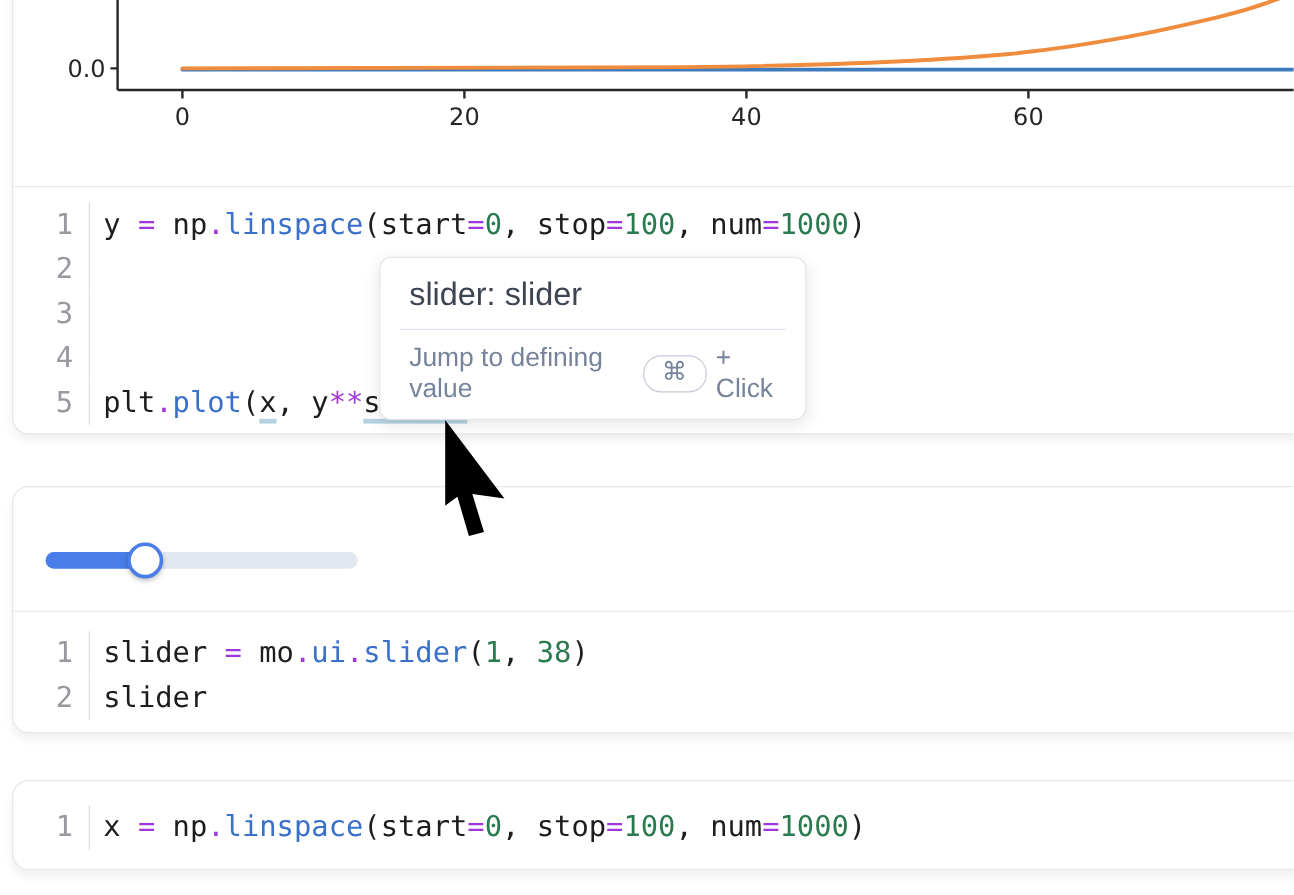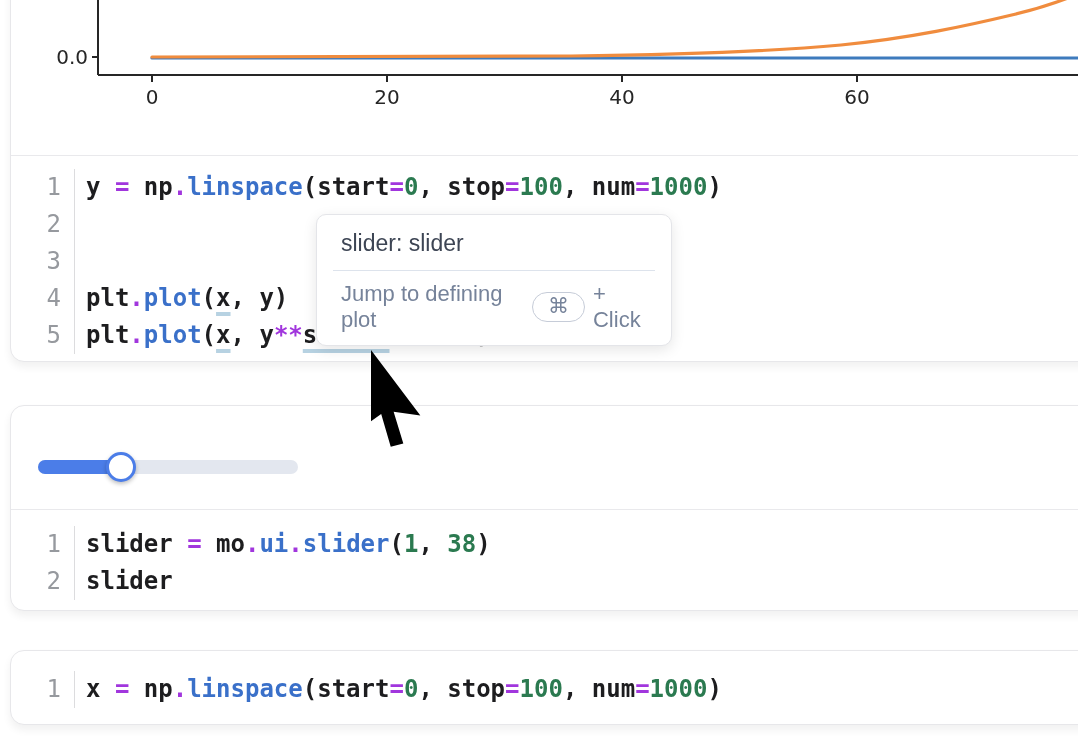--- a/index.html
+++ b/index.html
@@ -30,42 +30,42 @@
   .code2{padding:16px 0 10px;}
   .code3{padding:20px 0 16px;}
   
   .cline{display:flex;line-height:37px;font-family:"DejaVu Sans Mono",monospace;font-size:24px;}
   .gut{
     flex:none;width:64px;box-sizing:border-box;
     text-align:right;padding-right:13px;
     color:#96999e;border-right:1px solid #dcdcde;
     user-select:none;
   }
-  .src{padding-left:11px;white-space:pre;color:#1d1d1f;font-weight:bold;}
+  .src{padding-left:11px;white-space:pre;color:#1d1d1f;}
   .tok-o{color:#a136dd;}
   .tok-f{color:#3a70c9;}
   .tok-n{color:#2b7a50;}
   .tok-u{text-decoration-line:underline;text-decoration-color:#b7d2e2;text-decoration-thickness:3.5px;text-underline-offset:6px;}
   
   .slider-wrap{position:absolute;left:27px;top:46px;width:260px;height:30px;}
   .slider-track{position:absolute;left:0;top:8px;width:260px;height:14px;border-radius:7px;background:#e3e7ef;}
   .slider-fill{position:absolute;left:0;top:0;height:14px;border-radius:7px;background:#4b7de8;}
   .slider-thumb{
     position:absolute;top:-8px;width:30px;height:30px;box-sizing:border-box;
     border-radius:50%;background:#fff;border:3px solid #4b7de8;
     box-shadow:0 2px 4px rgba(0,0,0,0.25);
   }
   
   .tooltip{
     position:absolute;left:316px;top:214px;width:356px;
     background:#fff;border:1px solid #e4e5e9;border-radius:10px;
     box-shadow:0 4px 14px rgba(0,0,0,0.10);
     z-index:40;box-sizing:border-box;
   }
-  .tt-title{padding:15px 24px 13px;font-size:23px;color:#3d4554;}
+  .tt-title{padding:15px 24px 13px;font-size:27px;color:#3d4554;}
   .tt-div{height:1px;background:#dde3ec;margin:0 16px;}
   .tt-row{display:flex;align-items:center;padding:10px 18px 12px 24px;font-size:22px;color:#76839a;}
   .tt-key{
     display:inline-block;margin:0 8px;padding:1px 15px 3px;
     border:1.5px solid #c6ccd8;border-radius:15px;
     font-size:21px;color:#76839a;background:#fff;
   }
   
   .cursor{position:absolute;left:371px;top:350px;z-index:50;}
 </style>
@@ -99,21 +99,20 @@
       <div class="cline">
         <span class="gut">2</span>
         <span class="src">&nbsp;</span>
       </div>
       <div class="cline">
         <span class="gut">3</span>
         <span class="src">&nbsp;</span>
       </div>
       <div class="cline">
         <span class="gut">4</span>
-        <span class="src"><span class="tok-v">plt</span><span class="tok-o">.</span><span class="tok-f">plot</span><span class="tok-v">(</span><span class="tok-v tok-u">x</span><span class="tok-v">, y)</span></span>
       </div>
       <div class="cline">
         <span class="gut">5</span>
         <span class="src"><span class="tok-v">plt</span><span class="tok-o">.</span><span class="tok-f">plot</span><span class="tok-v">(</span><span class="tok-v tok-u">x</span><span class="tok-v">, y</span><span class="tok-o">**</span><span class="tok-v tok-u">slider</span><span class="tok-o">.</span><span class="tok-f">value</span><span class="tok-v">)</span></span>
       </div>
     </div>
 </section>
 
 <section class="cell cell2">
   <div class="output2">
@@ -142,21 +141,21 @@
         <span class="gut">1</span>
         <span class="src"><span class="tok-v">x </span><span class="tok-o">=</span><span class="tok-v"> np</span><span class="tok-o">.</span><span class="tok-f">linspace</span><span class="tok-v">(start</span><span class="tok-o">=</span><span class="tok-n">0</span><span class="tok-v">, stop</span><span class="tok-o">=</span><span class="tok-n">100</span><span class="tok-v">, num</span><span class="tok-o">=</span><span class="tok-n">1000</span><span class="tok-v">)</span></span>
       </div>
     </div>
 </section>
 
 <div class="tooltip">
   <div class="tt-title">slider: slider</div>
   <div class="tt-div"></div>
   <div class="tt-row">
-    <span>Jump to defining plot</span>
+    <span>Jump to defining value</span>
     <span class="tt-key">⌘</span>
     <span>+ Click</span>
   </div>
 </div>
 
 <svg class="cursor" width="90" height="110" viewBox="0 0 90 110">
   <polygon points="0,0 0,80 19,62 33,93 45,88 31,58 58,58" fill="#000" transform="rotate(8 0 0)"></polygon>
 </svg>
 
 </body></html>

